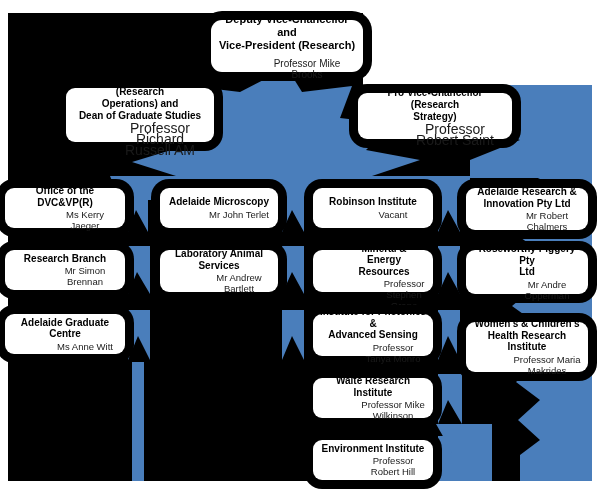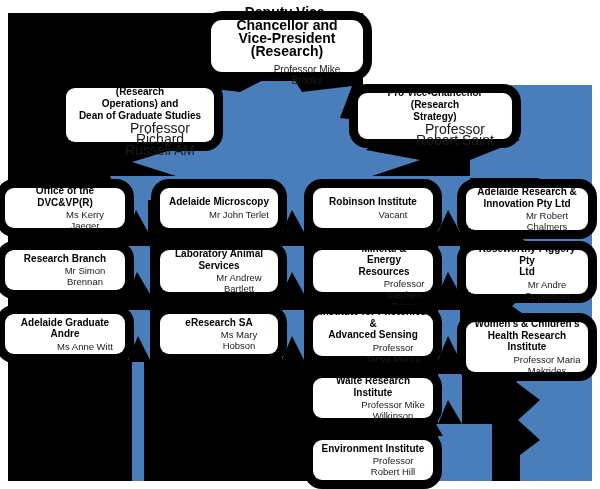--- a/index.html
+++ b/index.html
@@ -54,21 +54,21 @@
     font-size: 9.5px;
     line-height: 11px;
     color: #1a1a1a;
     margin-top: 1px;
     margin-left: 40px;
   }
   .node.root {
     border-radius: 11px;
   }
   .node.root .title {
-    font-size: 14px;
+    font-size: 11px;
     line-height: 13px;
   }
   .node.root .person {
     font-size: 10px;
     margin-top: 6px;
   }
   .node.pvc .title {
     font-size: 10px;
     line-height: 12px;
   }
@@ -144,39 +144,35 @@
     <div class="title">Office of the DVC&amp;VP(R)</div>
     <div class="person">Ms Kerry Jaeger</div>
   </div>
 
   <div class="node" style="left:5px; top:250px; width:120px; height:40px;">
     <div class="title">Research Branch</div>
     <div class="person">Mr Simon Brennan</div>
   </div>
 
   <div class="node" style="left:5px; top:314px; width:120px; height:40px;">
-    <div class="title">Adelaide Graduate Andre</div>
+    <div class="title">Adelaide Graduate Centre</div>
     <div class="person">Ms Anne Witt</div>
   </div>
 
   <div class="node" style="left:160px; top:188px; width:118px; height:40px;">
     <div class="title">Adelaide Microscopy</div>
     <div class="person">Mr John Terlet</div>
   </div>
 
   <div class="node" style="left:160px; top:250px; width:118px; height:42px;">
     <div class="title">Laboratory Animal</div>
     <div class="title">Services</div>
     <div class="person">Mr Andrew Bartlett</div>
   </div>
 
-  <div class="node" style="left:160px; top:314px; width:118px; height:40px;">
-    <div class="title">eResearch SA</div>
-    <div class="person">Ms Mary Hobson</div>
-  </div>
 
   <div class="node" style="left:313px; top:188px; width:120px; height:40px;">
     <div class="title">Robinson Institute</div>
     <div class="person">Vacant</div>
   </div>
 
   <div class="node" style="left:313px; top:250px; width:120px; height:42px;padding-left:28px;">
     <div class="title">Institute for Mineral &amp;</div>
     <div class="title">Energy Resources</div>
     <div class="person">Professor Stephen Grano</div>

